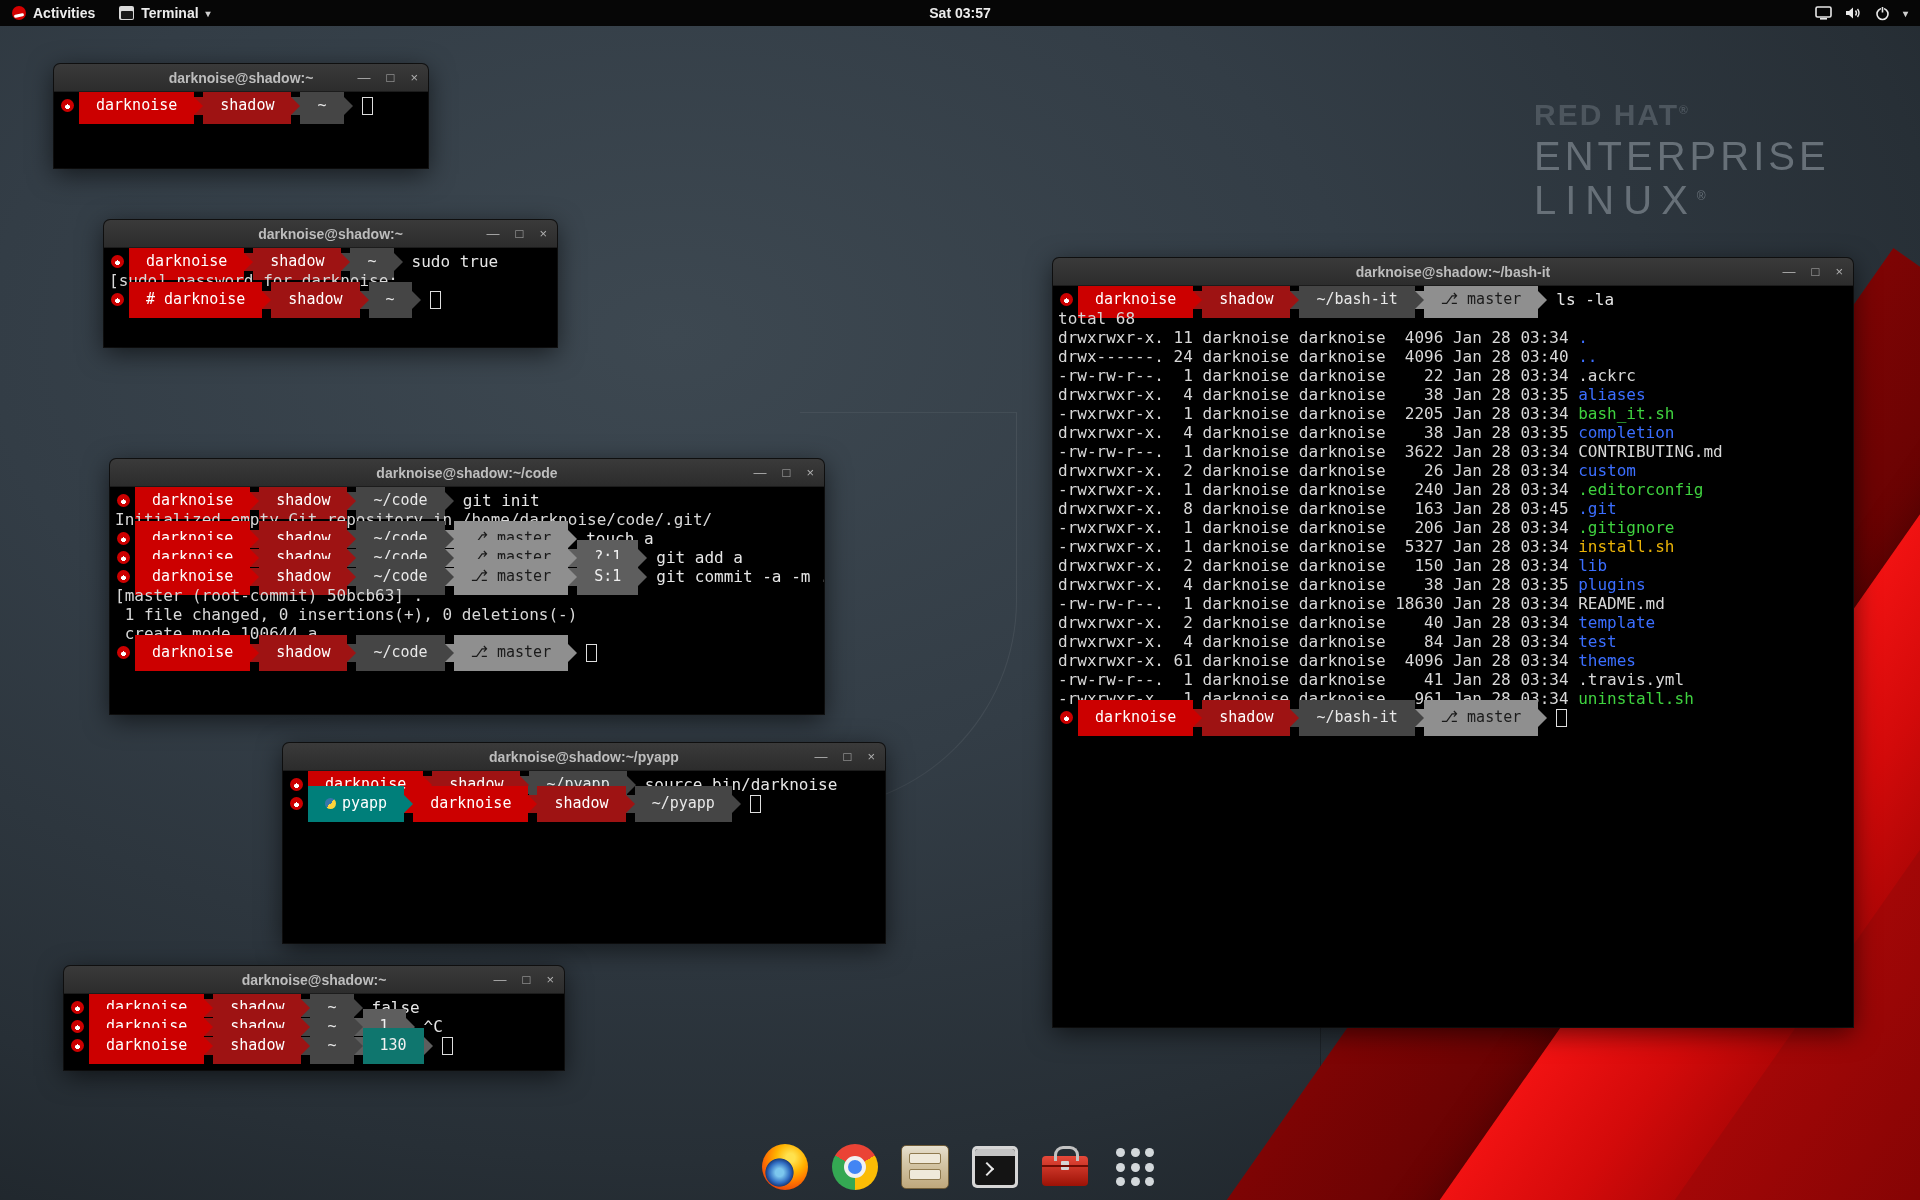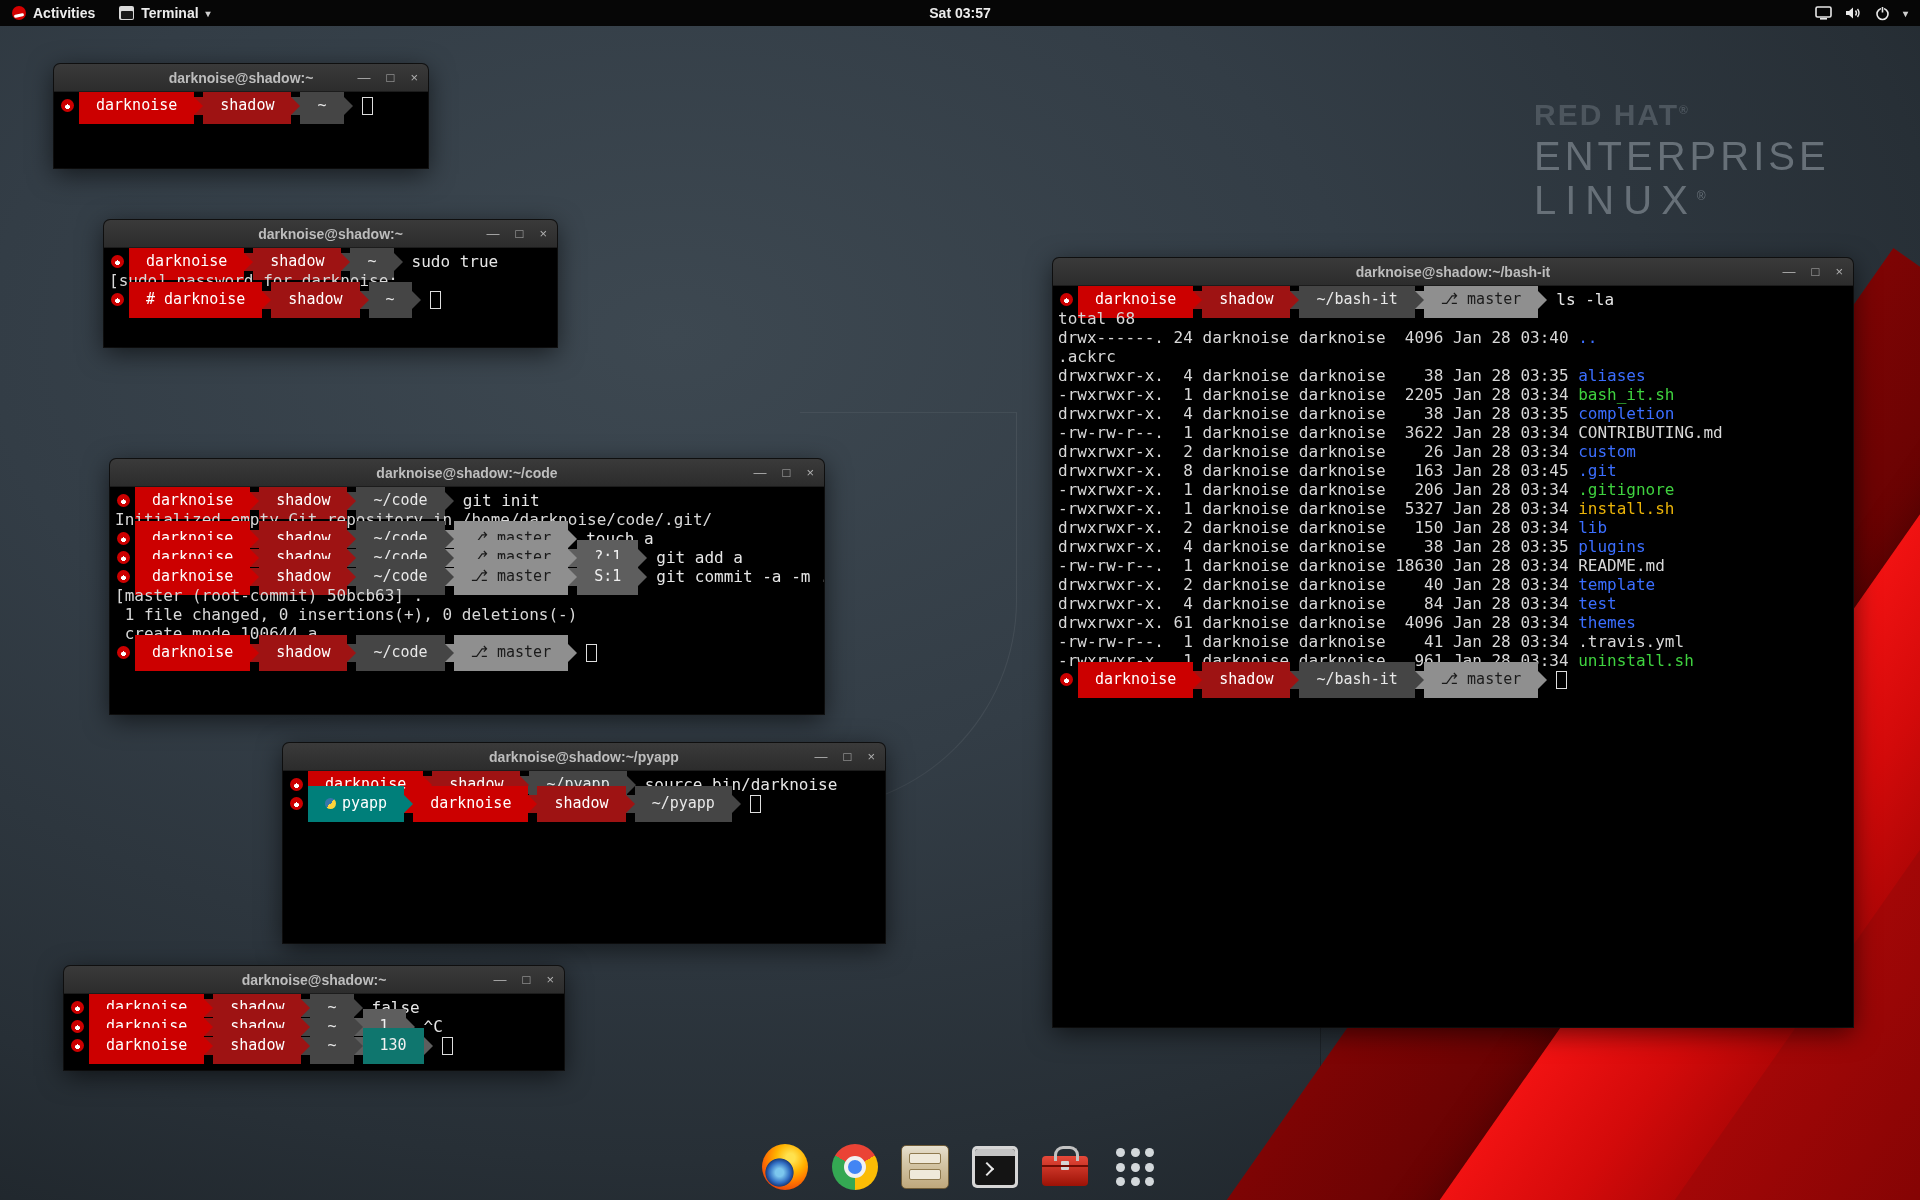--- a/index.html
+++ b/index.html
@@ -396,24 +396,29 @@
           <span class="seg" style="background: rgb(69, 69, 69); color: rgb(232, 232, 232);">~/bash-it</span>
           <span class="seg-arrow" style="border-left-color: rgb(69, 69, 69); background-color: rgb(143, 143, 143);"></span>
           <span class="seg" style="background: rgb(143, 143, 143); color: rgb(26, 26, 26);">⎇ master</span>
           <span class="seg-arrow" style="border-left-color: rgb(143, 143, 143); background-color: transparent;"></span>
           <span class="cmd">ls -la</span>
         </div>
         <div class="term-line">
           <span class="out">total 68</span>
         </div>
         <div class="term-line">
+          <span class="out">drwxrwxr-x. 11 darknoise darknoise  4096 Jan 28 03:34 </span>
+          <span class="out" style="color: rgb(59, 110, 255);">.</span>
+        </div>
+        <div class="term-line">
           <span class="out">drwx------. 24 darknoise darknoise  4096 Jan 28 03:40 </span>
           <span class="out" style="color: rgb(59, 110, 255);">..</span>
         </div>
         <div class="term-line">
+          <span class="out">-rw-rw-r--.  1 darknoise darknoise    22 Jan 28 03:34 </span>
           <span class="out" style="color: rgb(216, 216, 216);">.ackrc</span>
         </div>
         <div class="term-line">
           <span class="out">drwxrwxr-x.  4 darknoise darknoise    38 Jan 28 03:35 </span>
           <span class="out" style="color: rgb(59, 110, 255);">aliases</span>
         </div>
         <div class="term-line">
           <span class="out">-rwxrwxr-x.  1 darknoise darknoise  2205 Jan 28 03:34 </span>
           <span class="out" style="color: rgb(63, 210, 63);">bash_it.sh</span>
         </div>
@@ -421,20 +426,24 @@
           <span class="out">drwxrwxr-x.  4 darknoise darknoise    38 Jan 28 03:35 </span>
           <span class="out" style="color: rgb(59, 110, 255);">completion</span>
         </div>
         <div class="term-line">
           <span class="out">-rw-rw-r--.  1 darknoise darknoise  3622 Jan 28 03:34 </span>
           <span class="out" style="color: rgb(216, 216, 216);">CONTRIBUTING.md</span>
         </div>
         <div class="term-line">
           <span class="out">drwxrwxr-x.  2 darknoise darknoise    26 Jan 28 03:34 </span>
           <span class="out" style="color: rgb(59, 110, 255);">custom</span>
+        </div>
+        <div class="term-line">
+          <span class="out">-rwxrwxr-x.  1 darknoise darknoise   240 Jan 28 03:34 </span>
+          <span class="out" style="color: rgb(63, 210, 63);">.editorconfig</span>
         </div>
         <div class="term-line">
           <span class="out">drwxrwxr-x.  8 darknoise darknoise   163 Jan 28 03:45 </span>
           <span class="out" style="color: rgb(59, 110, 255);">.git</span>
         </div>
         <div class="term-line">
           <span class="out">-rwxrwxr-x.  1 darknoise darknoise   206 Jan 28 03:34 </span>
           <span class="out" style="color: rgb(63, 210, 63);">.gitignore</span>
         </div>
         <div class="term-line">

